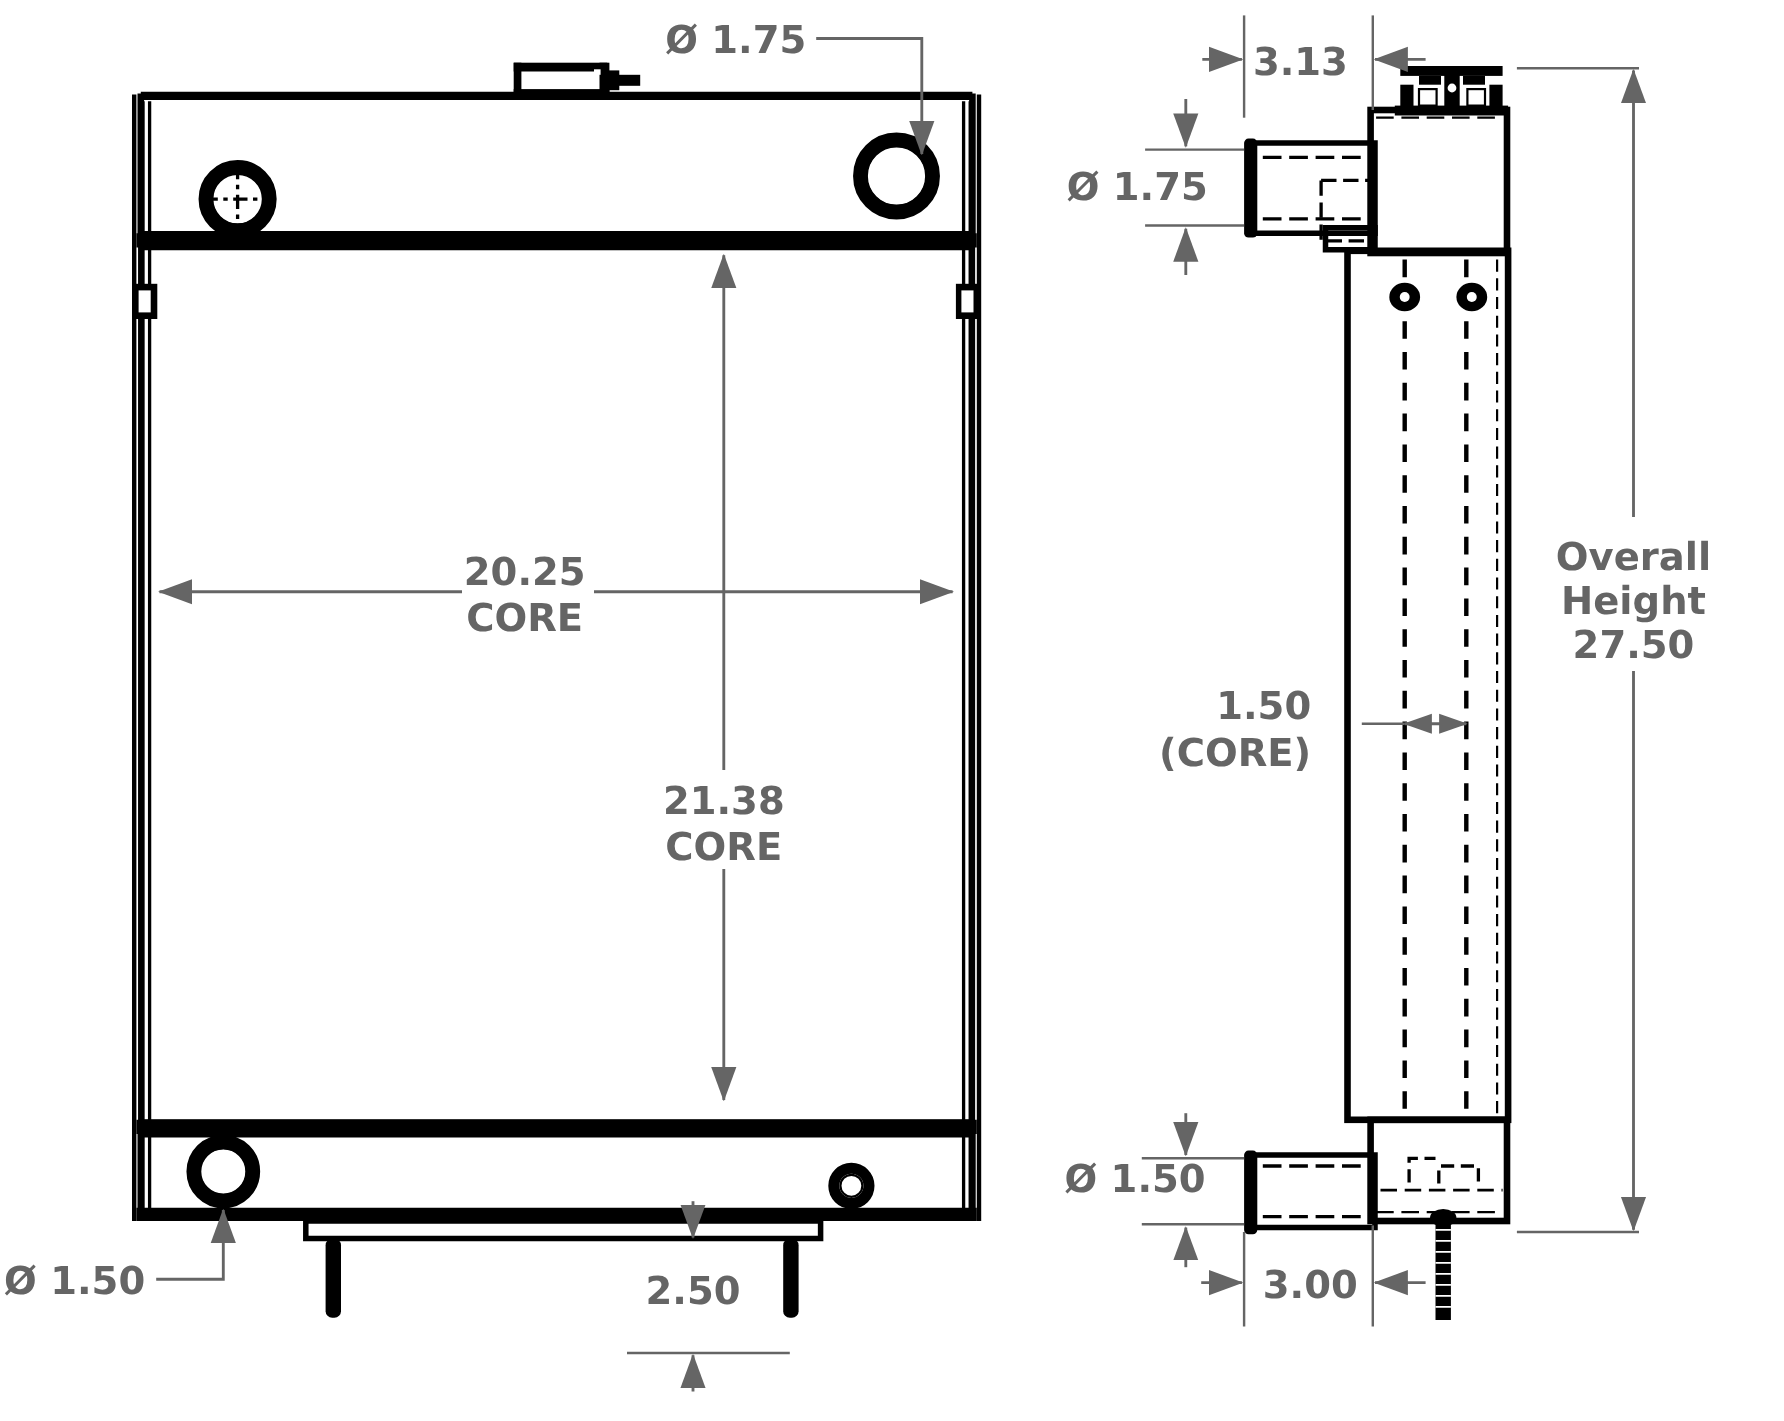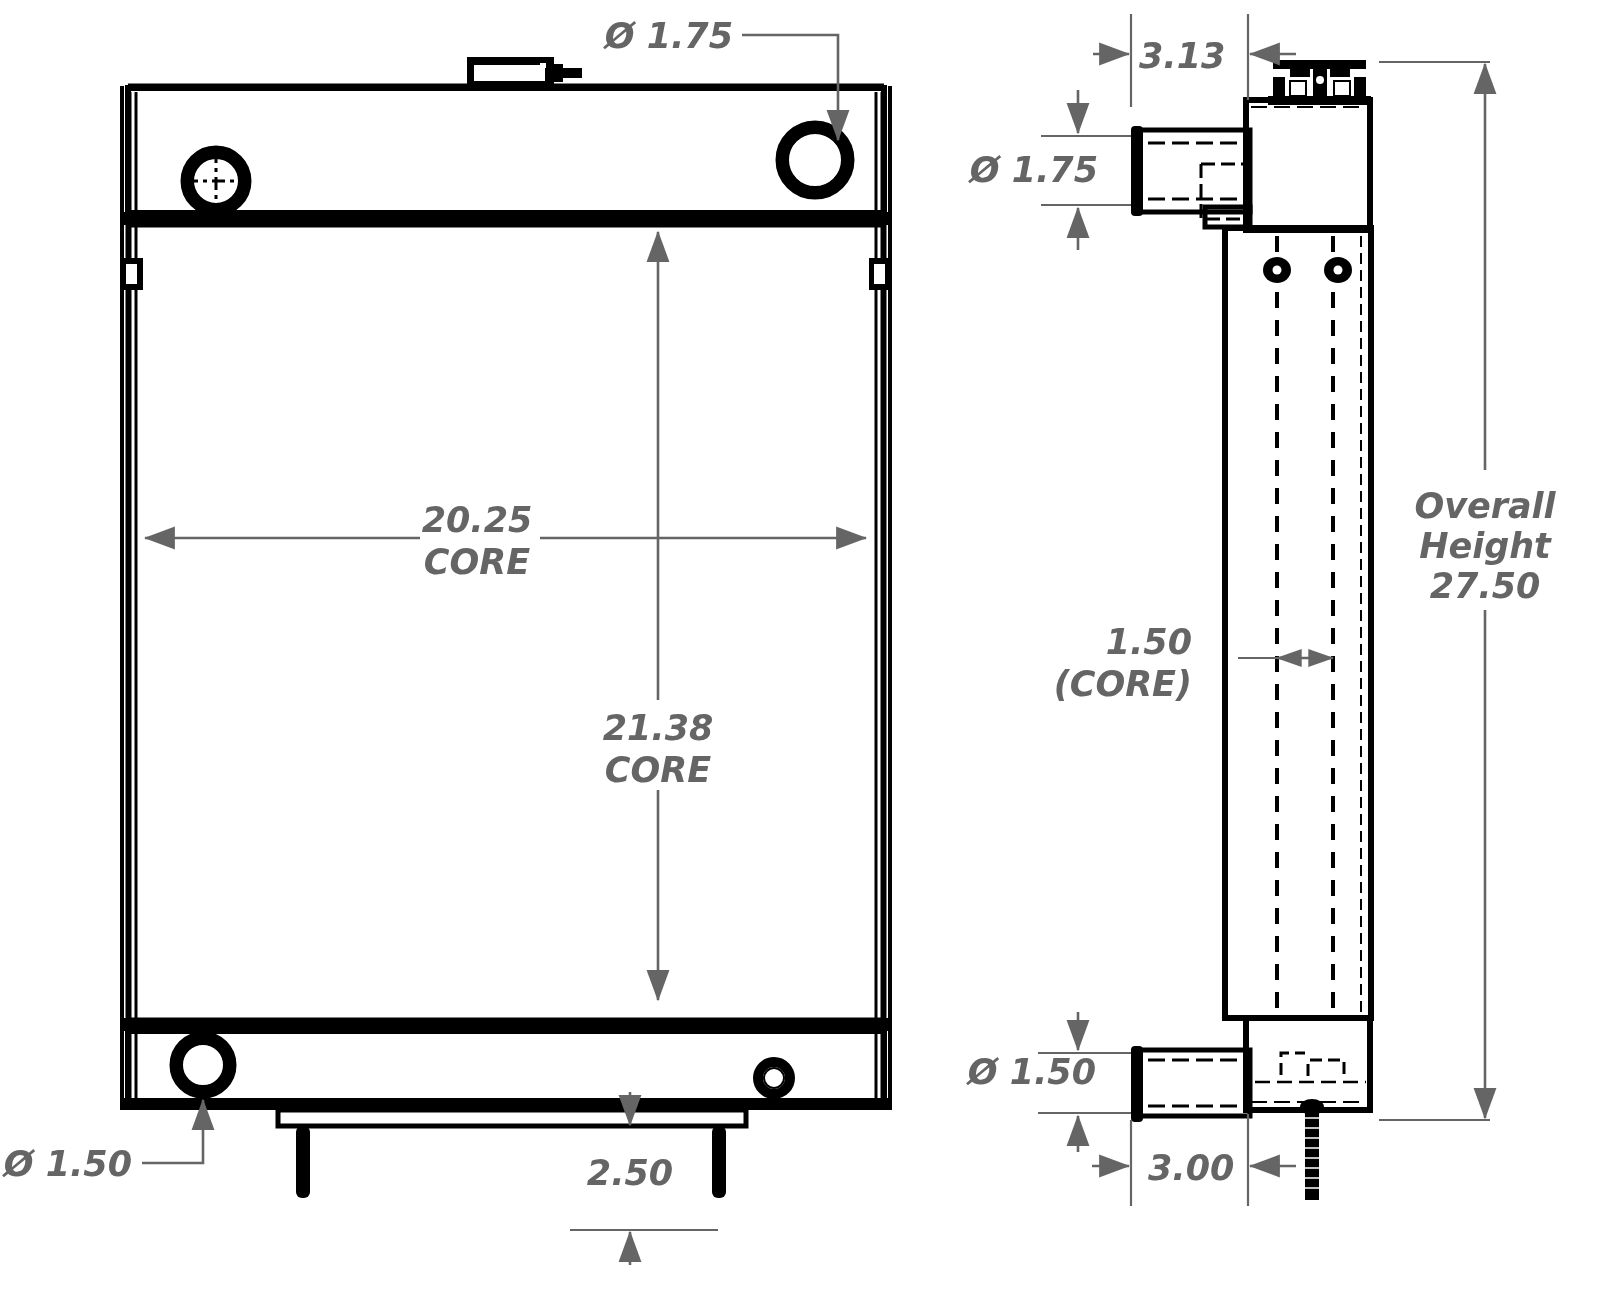--- a/index.html
+++ b/index.html
@@ -1,21 +1,21 @@
 <!DOCTYPE html>
 <html><head>
 <meta charset="utf-8">
 <style>
   html,body{margin:0;padding:0;background:#ffffff;}
   body{
     width:1622px;height:1292px;
     font-family:"DejaVu Sans", sans-serif;
     overflow:hidden;position:relative;
   }
-  #sheet{position:absolute;left:0;top:0;width:1622px;height:1080px;font-style:italic;}
+  #sheet{position:absolute;left:0;top:0;width:1622px;height:1080px;}
   svg{display:block;}
   .dimtext{
     font-family:"DejaVu Sans", sans-serif;
     font-weight:bold;
     fill:#656565;
     font-size:35px;
   }
   .dimtext.mid{text-anchor:middle;}
   .dimtext.start{text-anchor:start;}
   .dimtext.end{text-anchor:end;}

